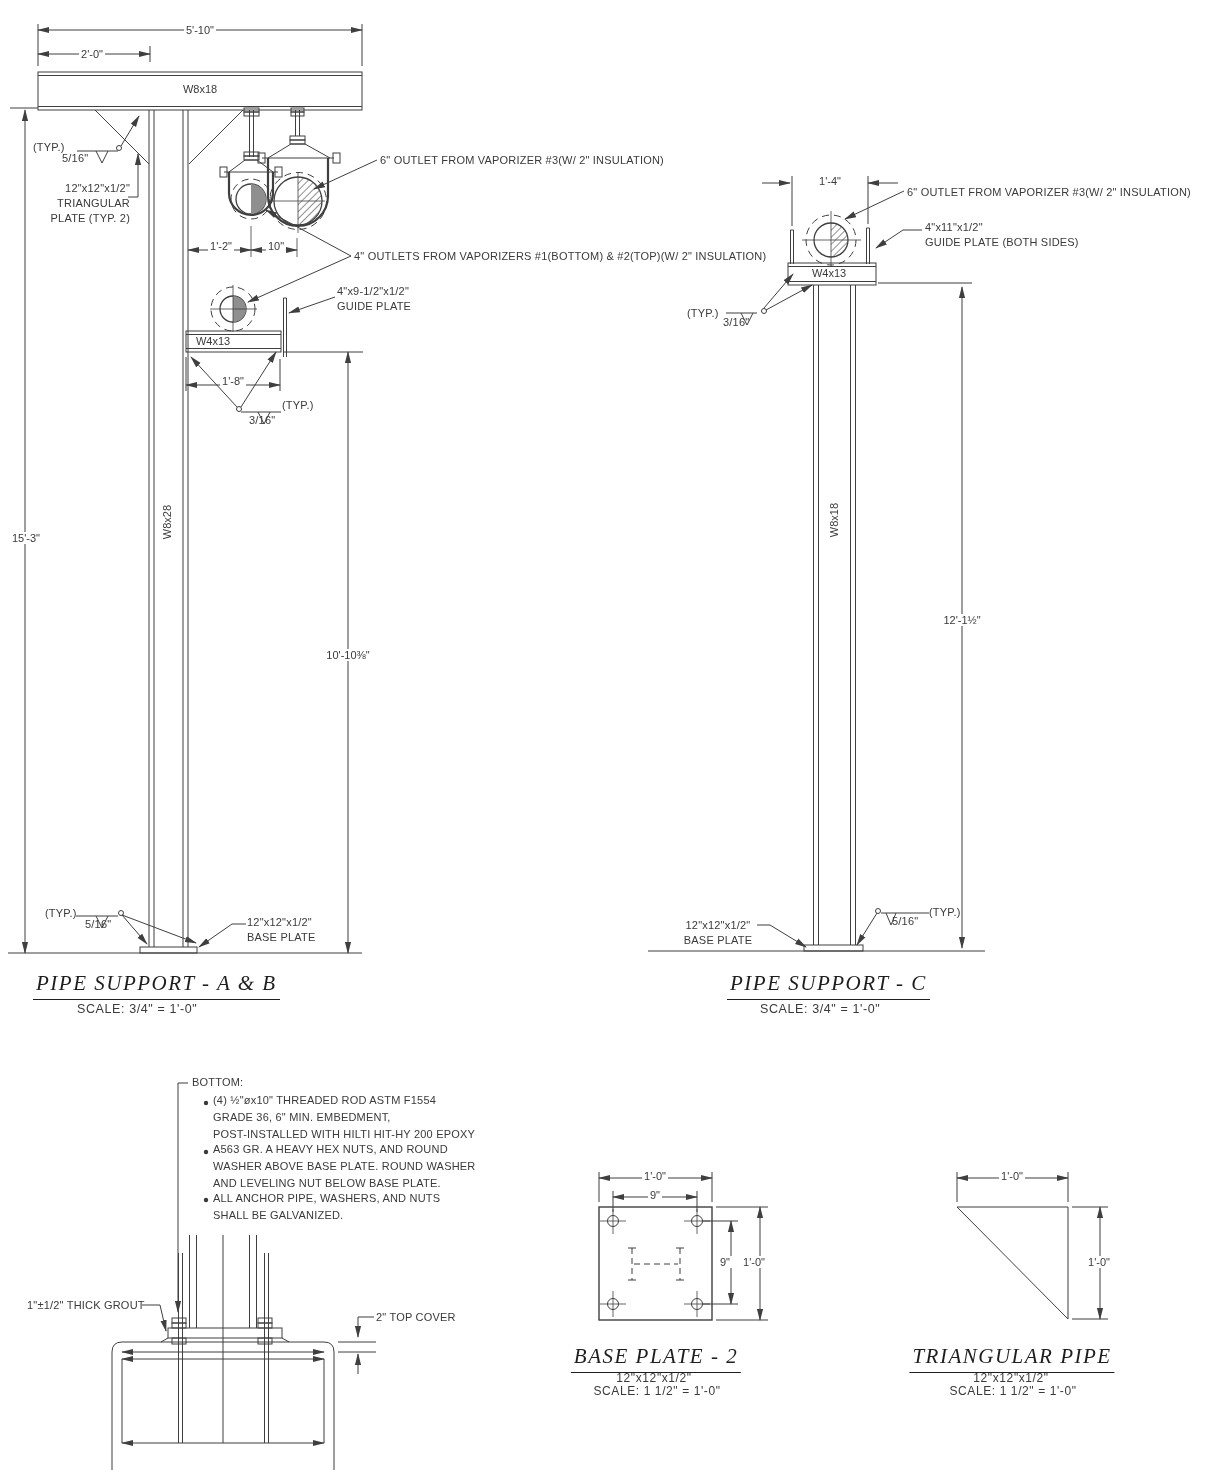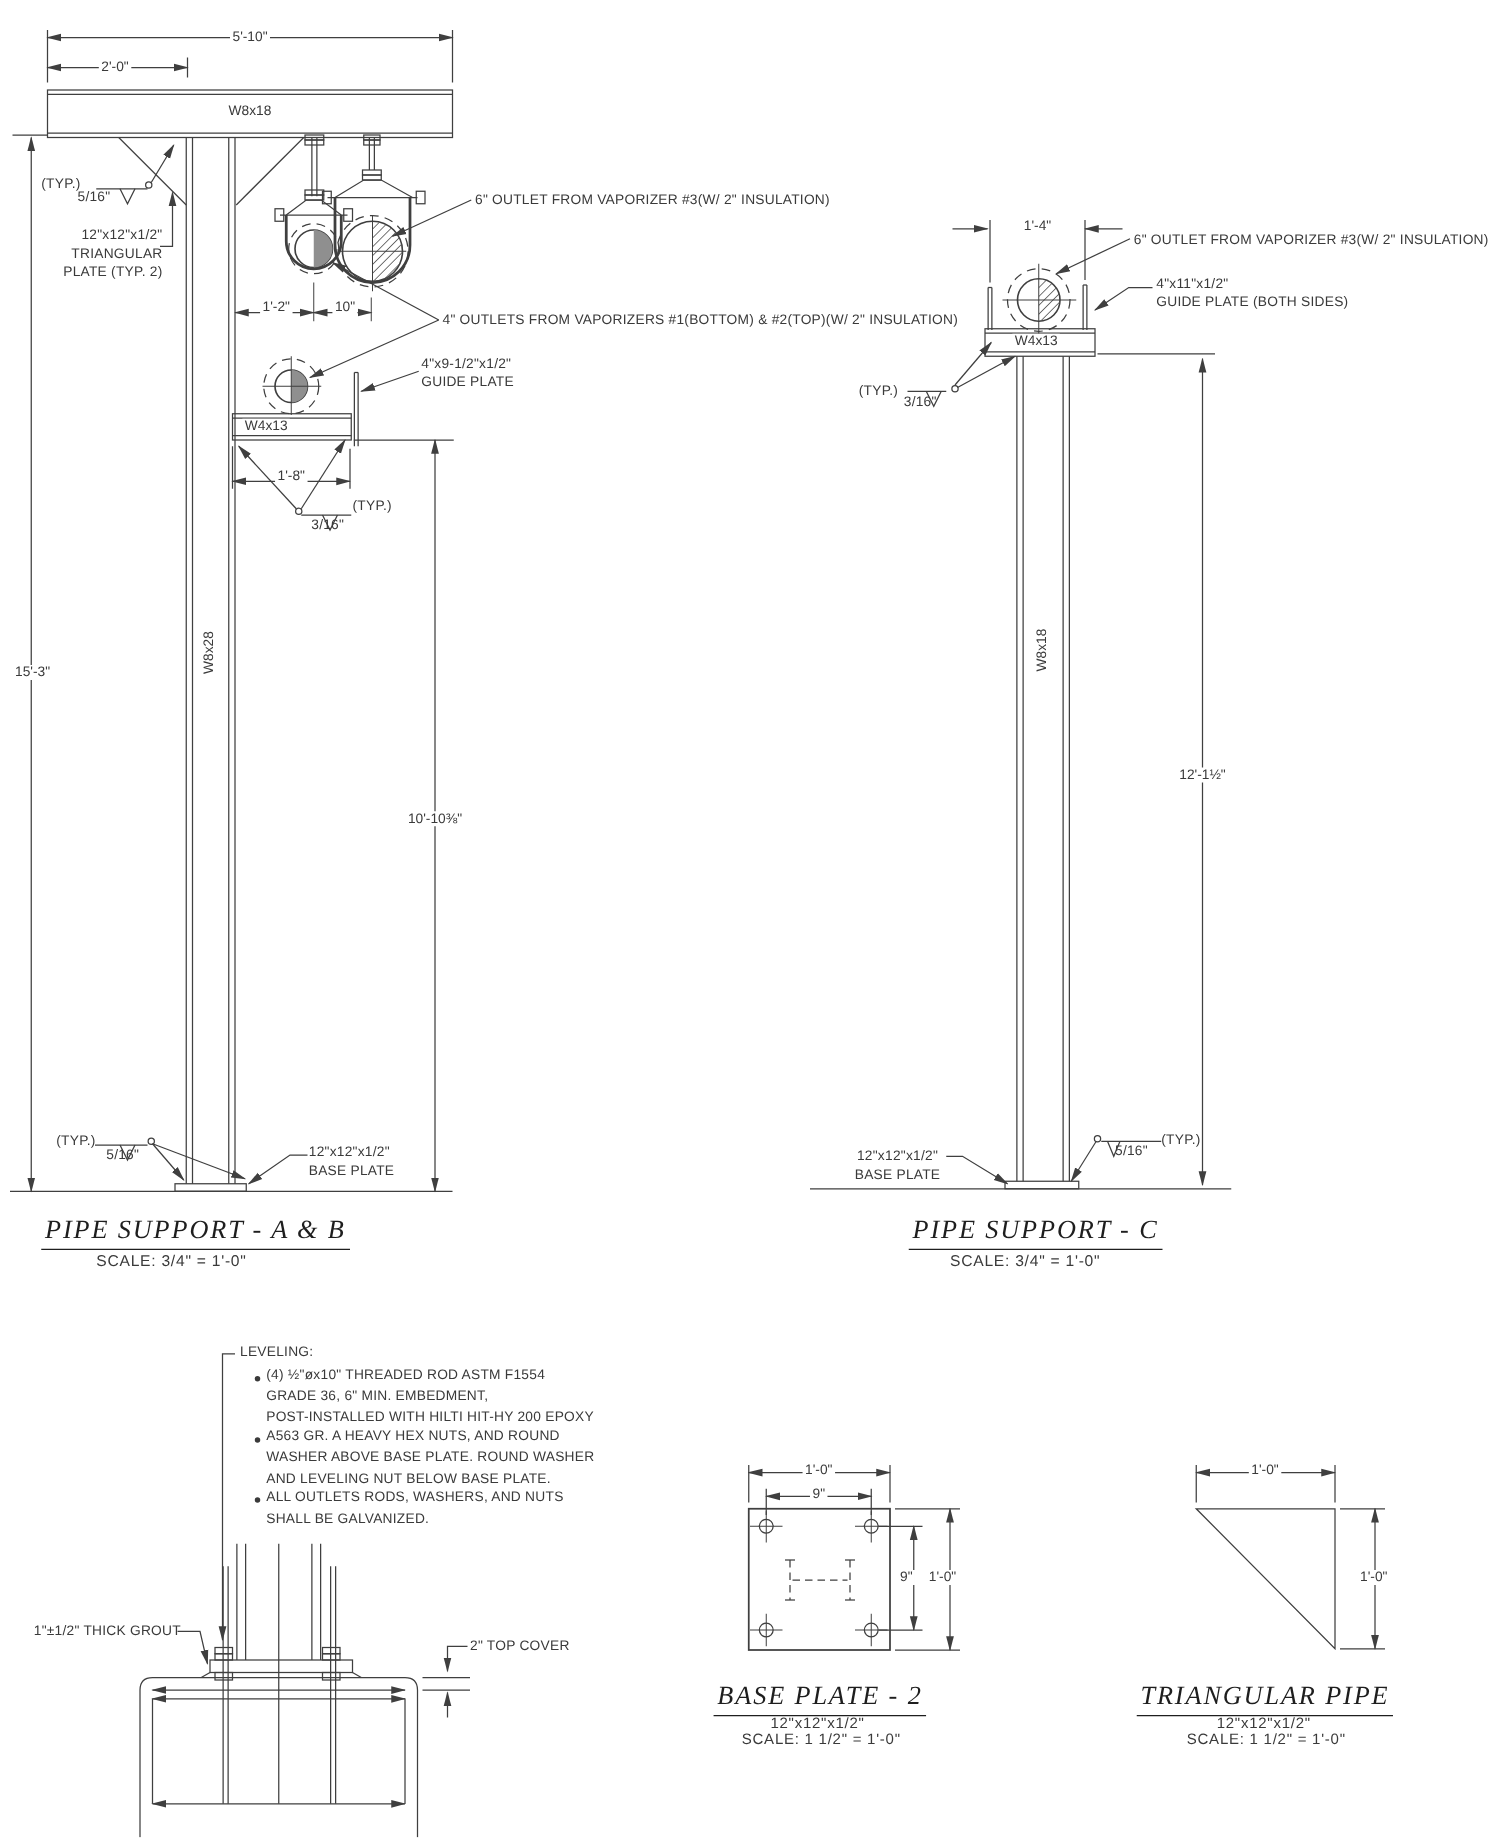--- a/index.html
+++ b/index.html
@@ -327,28 +327,28 @@
 <div class="t" style="left:723px;top:315px">3/16"</div>
 <div class="vl" style="left:834px;top:520px">W8x18</div>
 <div class="dim" style="left:962px;top:620px">12'-1½"</div>
 <div class="t ctrblk" style="left:676px;top:918px;width:84px">12"x12"x1/2"
 BASE PLATE</div>
 <div class="t" style="left:892px;top:914px">5/16"</div>
 <div class="t" style="left:929px;top:905px">(TYP.)</div>
 <div class="ttl" style="left:727px;top:971px">PIPE SUPPORT - C</div>
 <div class="sc" style="left:760px;top:1002px">SCALE: 3/4" = 1'-0"</div>
 
-<div class="t" style="left:192px;top:1075px">LEVELING:</div>
+<div class="t" style="left:192px;top:1075px">BOTTOM:</div>
 <div class="t anch" style="left:213px;top:1092px">(4) ½"øx10" THREADED ROD ASTM F1554
 GRADE 36, 6" MIN. EMBEDMENT,
 POST-INSTALLED WITH HILTI HIT-HY 200 EPOXY</div>
 <div class="t anch" style="left:213px;top:1141px">A563 GR. A HEAVY HEX NUTS, AND ROUND
 WASHER ABOVE BASE PLATE. ROUND WASHER
 AND LEVELING NUT BELOW BASE PLATE.</div>
-<div class="t anch" style="left:213px;top:1190px">ALL OUTLETS RODS, WASHERS, AND NUTS
+<div class="t anch" style="left:213px;top:1190px">ALL ANCHOR PIPE, WASHERS, AND NUTS
 SHALL BE GALVANIZED.</div>
 <div class="t" style="left:27px;top:1298px">1"±1/2" THICK GROUT</div>
 <div class="t" style="left:376px;top:1310px">2" TOP COVER</div>
 
 <div class="dim" style="left:655px;top:1176px">1'-0"</div>
 <div class="dim" style="left:655px;top:1195px">9"</div>
 <div class="dim" style="left:725px;top:1262px">9"</div>
 <div class="dim" style="left:754px;top:1262px">1'-0"</div>
 <div class="ttl ctr" style="left:656px;top:1344px">BASE PLATE - 2</div>
 <div class="sc sm ctr" style="position:absolute;left:654px;top:1371px">12"x12"x1/2"</div>

